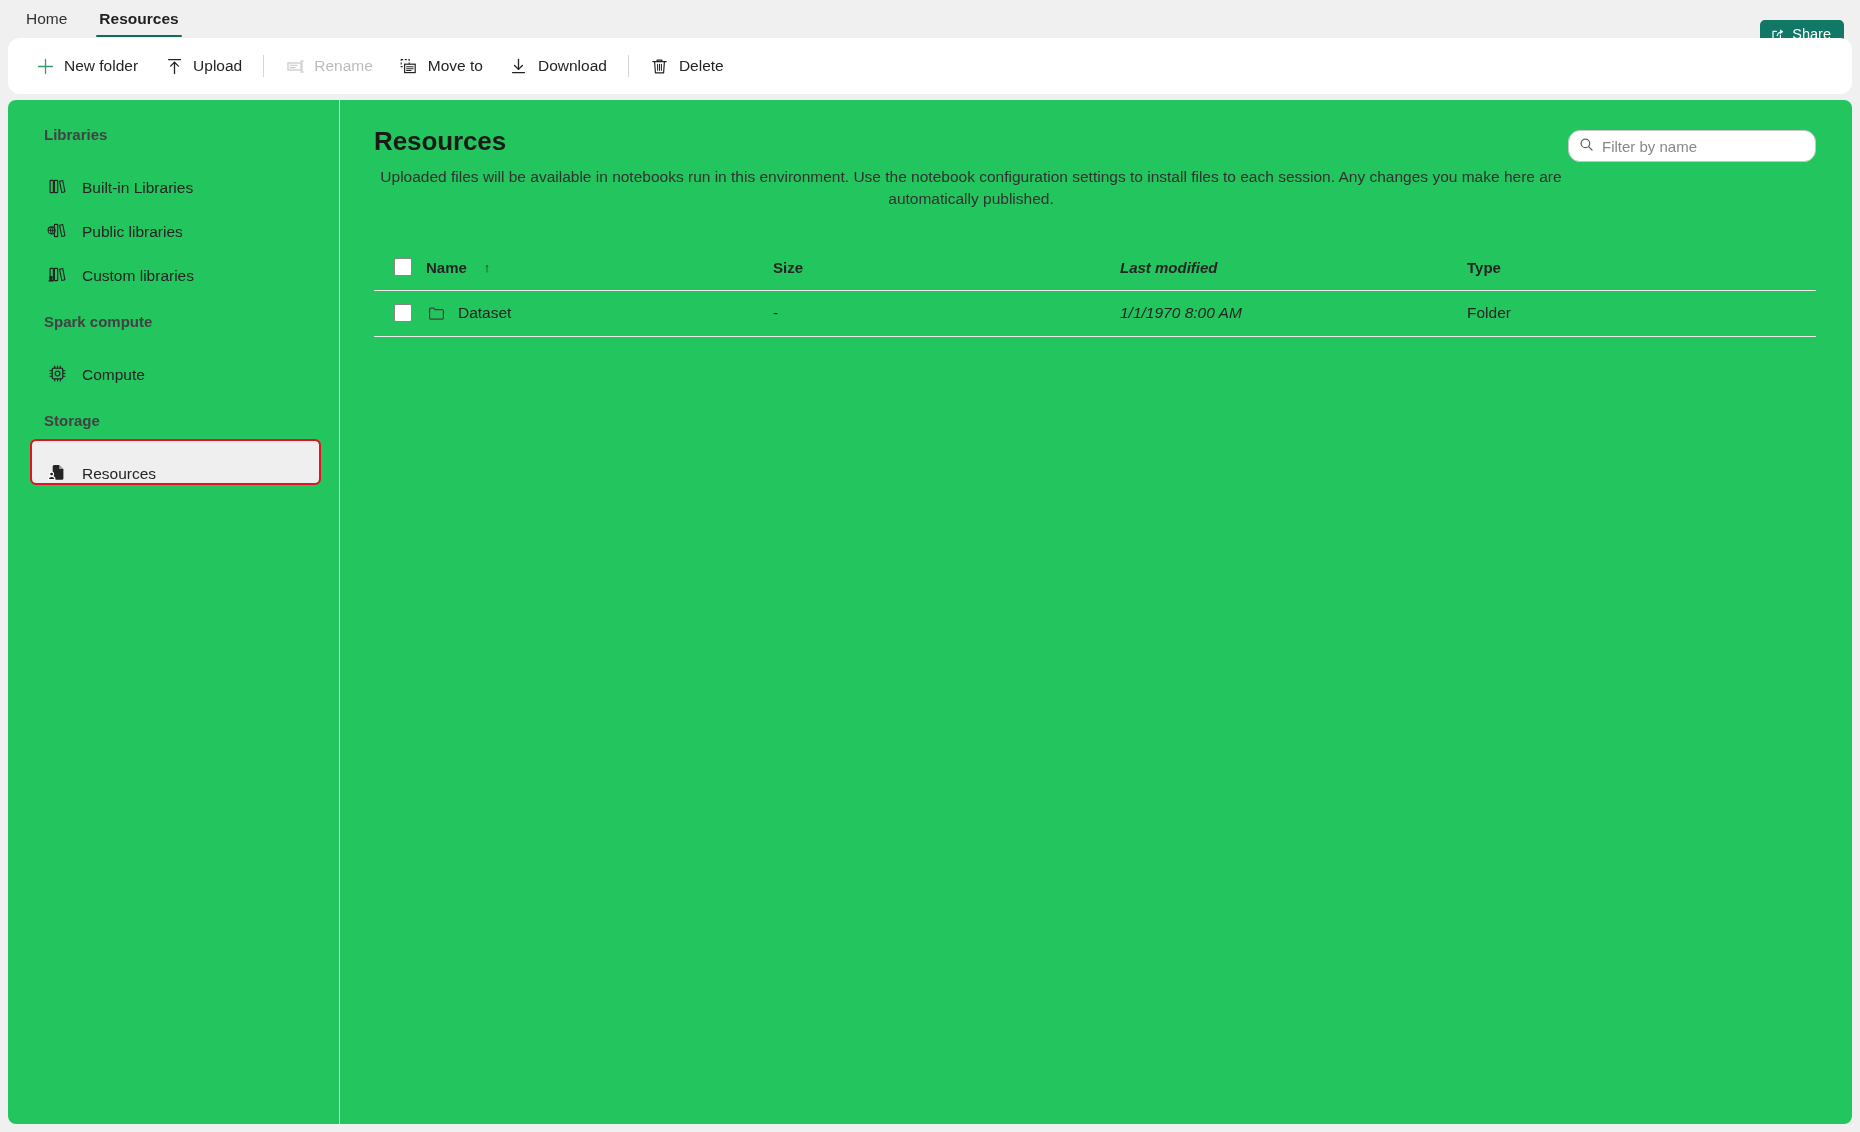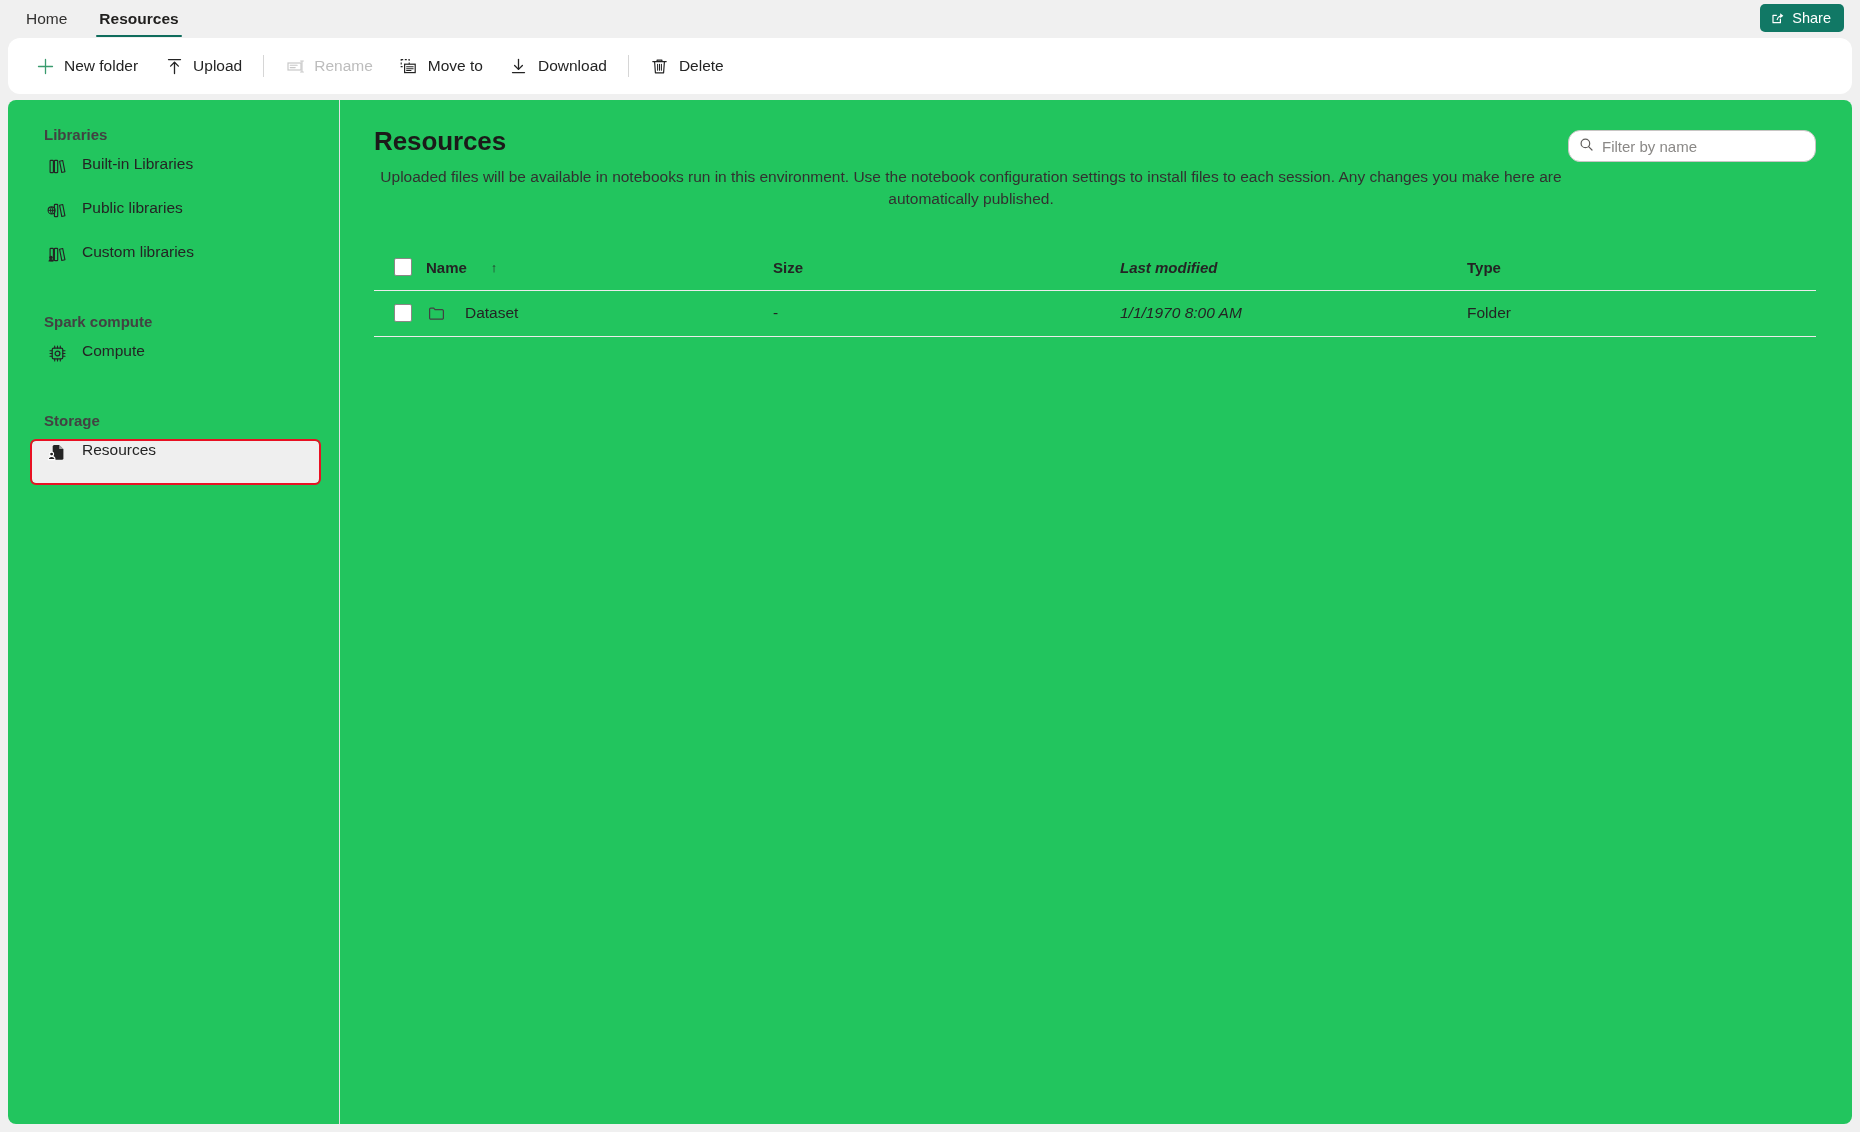--- a/index.html
+++ b/index.html
@@ -47,21 +47,21 @@
     position: absolute;
     left: 13px; right: 13px;
     bottom: 1px;
     height: 2.5px;
     background: #0f6c5c;
     border-radius: 2px;
   }
   .share-btn {
     position: absolute;
     right: 16px;
-    top: 4px;
+    top: 20px;
     height: 28px;
     background: #117865;
     color: #ffffff;
     border: none;
     border-radius: 5px;
     display: flex;
     align-items: center;
     gap: 6px;
     padding: 0 13px 0 10px;
     font-size: 14.5px;
@@ -130,21 +130,21 @@
     font-size: 15px;
     font-weight: 600;
     color: #424242;
     padding: 0 0 0 36px;
     margin-bottom: 12px;
   }
   .nav-group { margin-bottom: 28px; }
   .nav-item {
     position: relative;
     display: flex;
-    align-items: flex-start;
+    align-items: flex-end;
     gap: 14px;
     height: 42px;
     margin: 2px 20px 2px 24px;
     padding-left: 14px;
     border-radius: 4px;
     font-size: 15.5px;
     color: #242424;
     cursor: pointer;
   }
   .nav-item .ico {
@@ -215,21 +215,21 @@
     height: 46px;
     border-bottom: 1px solid #ececec;
   }
   .tbl-head {
     font-size: 15px;
     font-weight: 600;
     color: #242424;
   }
   .tbl-body-row { font-size: 15.5px; color: #242424; cursor: pointer; }
   .col-chk { width: 52px; display: flex; align-items: center; padding-left: 20px; }
-  .col-name { width: 347px; display: flex; align-items: center; gap: 19px; }
+  .col-name { width: 347px; display: flex; align-items: center; gap: 12px; }
   .col-size { width: 347px; }
   .col-mod  { width: 347px; font-style: italic; }
   .col-type { width: 300px; }
   .chk {
     width: 18px; height: 18px;
     border: 1px solid #8a8886;
     border-radius: 2px;
     background: #fff;
     cursor: pointer;
   }

